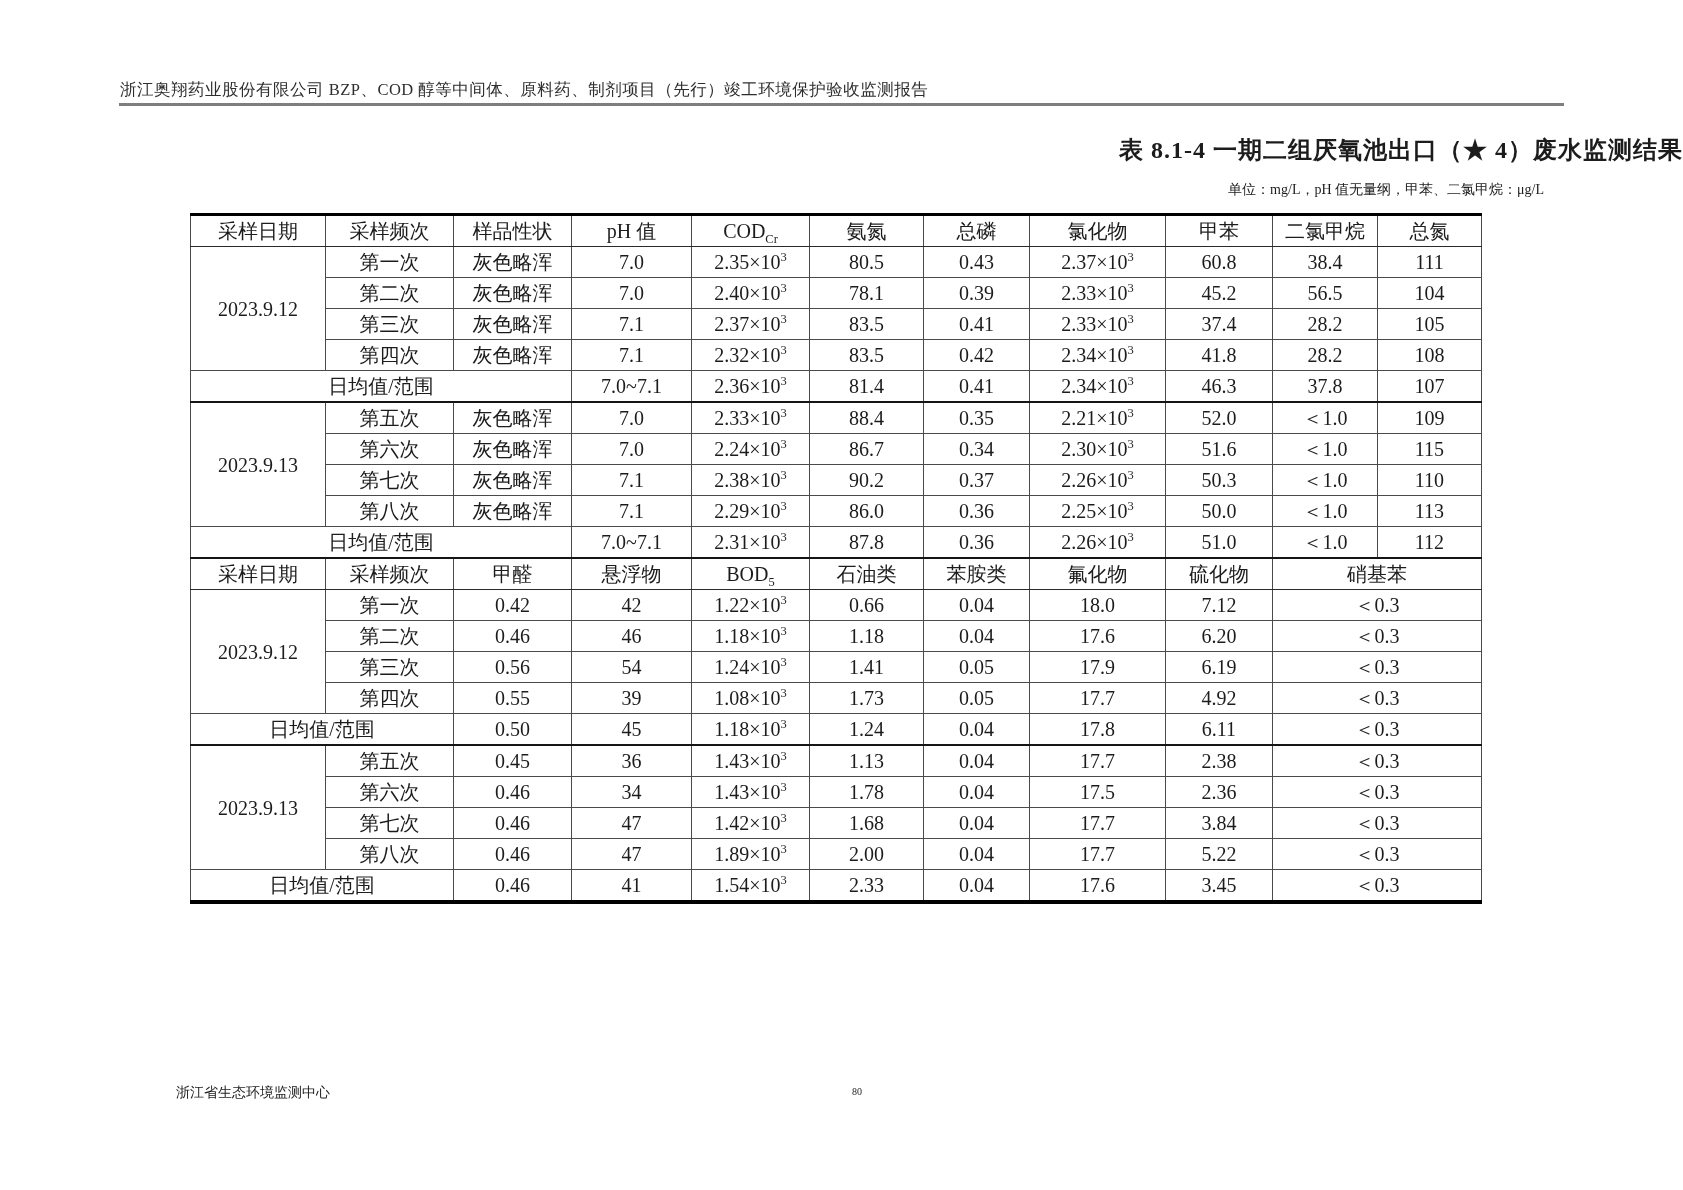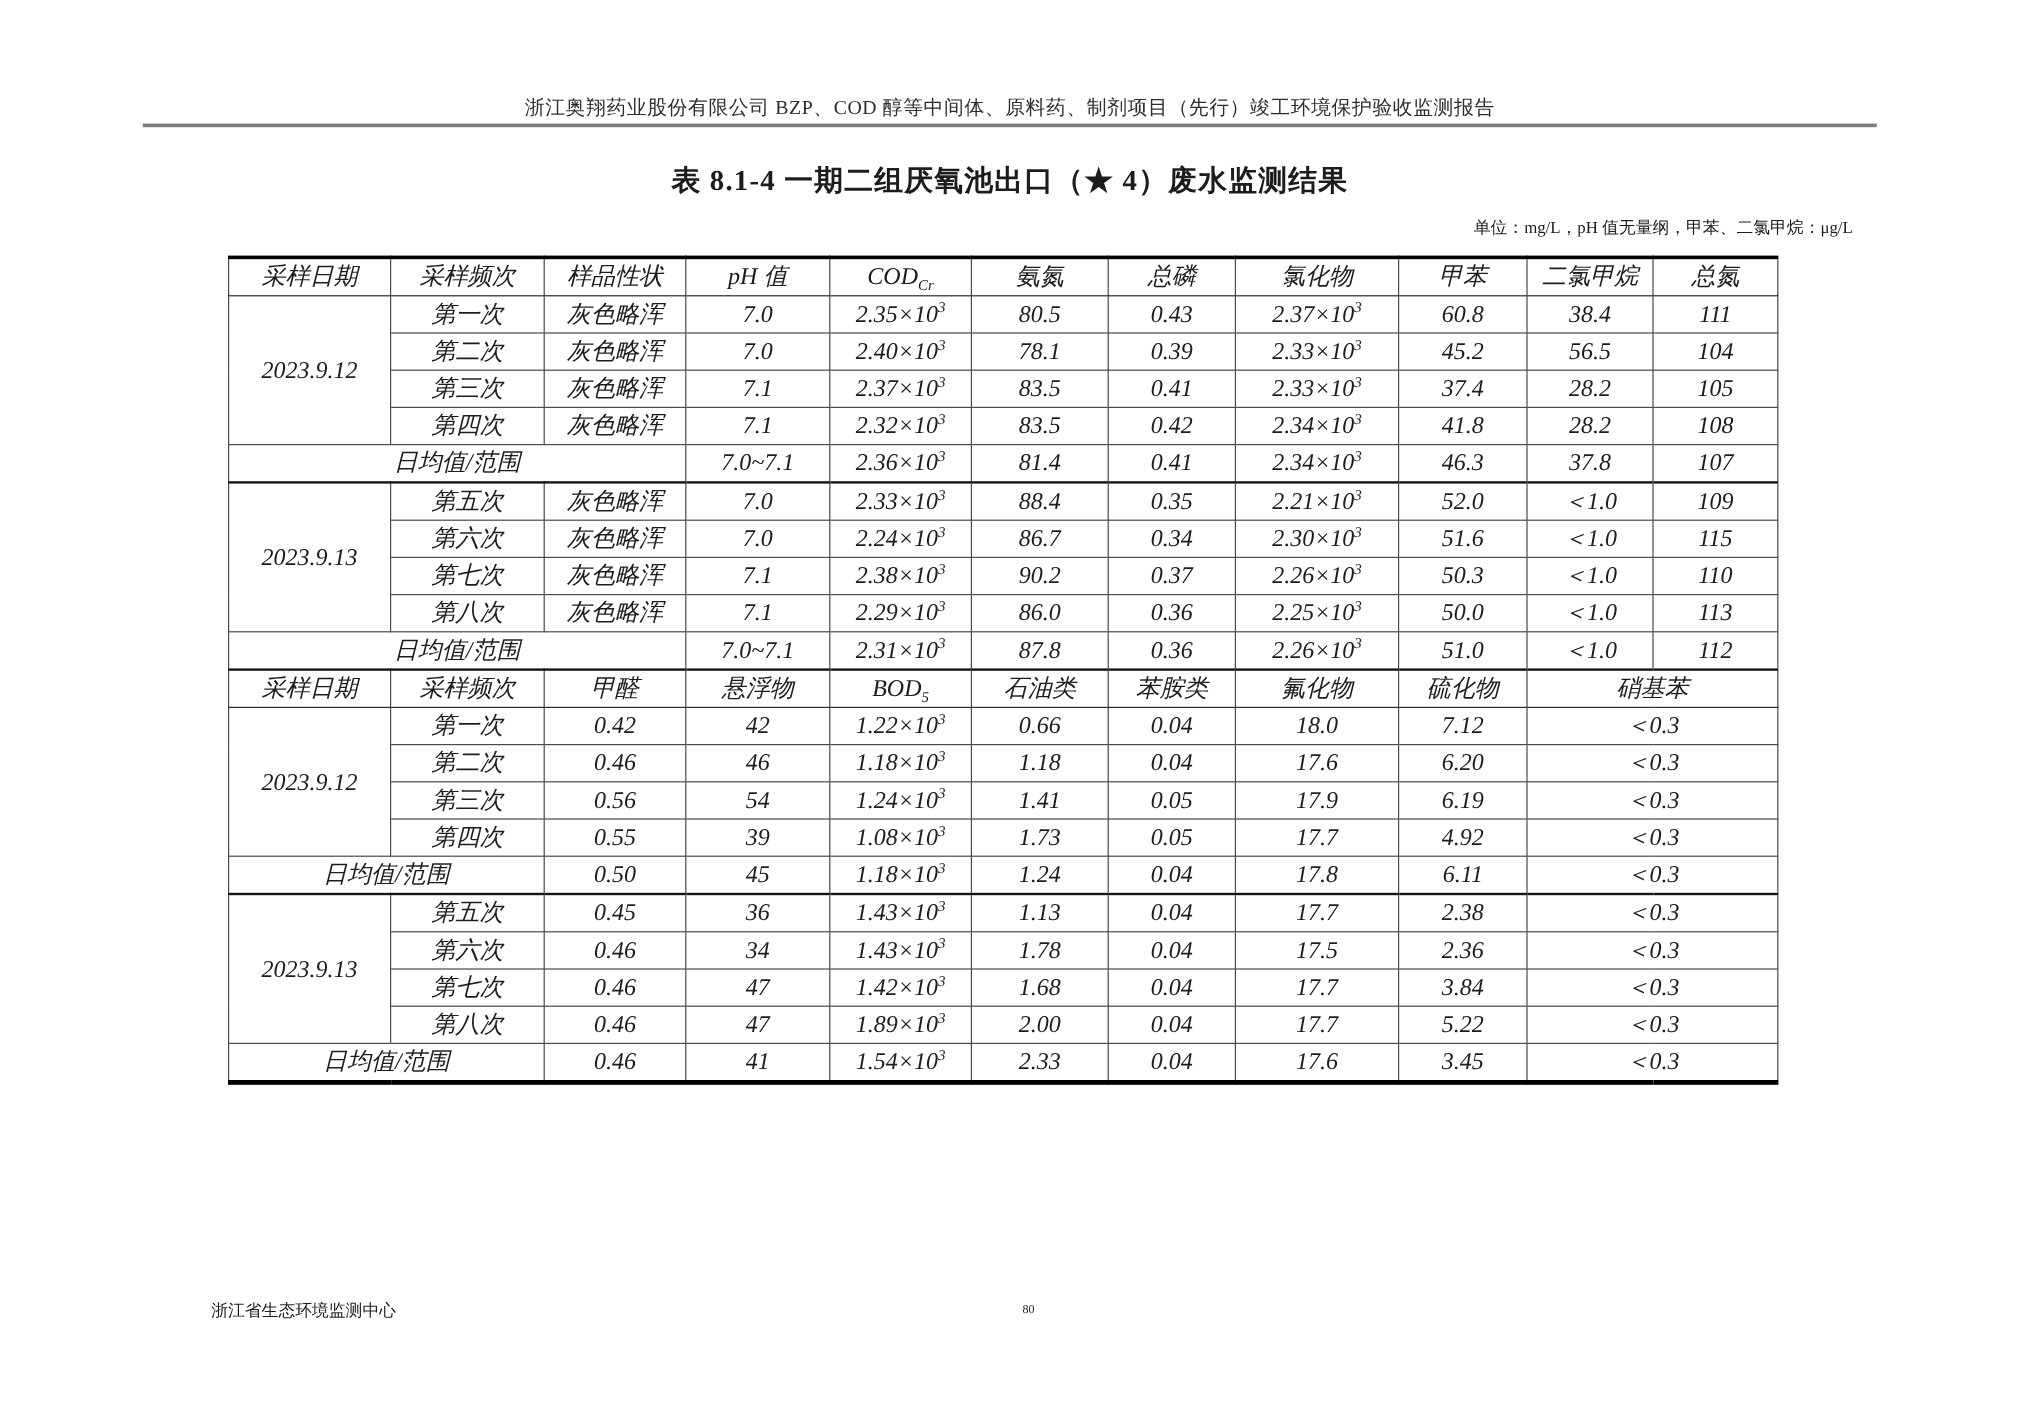--- a/index.html
+++ b/index.html
@@ -3,33 +3,33 @@
 <meta charset="utf-8">
 <style>
   html,body{margin:0;padding:0}
   body{
     width:1683px;height:1190px;position:relative;background:#ffffff;
     font-family:"Liberation Serif","DejaVu Serif",serif;color:#1c1c1c;
     -webkit-font-smoothing:antialiased;
   }
   .running-header{
     position:absolute;top:79px;left:120px;width:1443px;
-    text-align:center;font-size:16.5px;color:#2e2e2e;letter-spacing:.5px;white-space:nowrap;
+    font-size:16.5px;color:#2e2e2e;letter-spacing:.5px;white-space:nowrap;
   }
   .header-rule{position:absolute;top:103px;left:119px;width:1445px;height:3px;background:#7e7e7e}
   .table-title{
-    position:absolute;top:134px;left:0;width:100%;text-align:center;
+    position:absolute;top:134px;left:0;width:100%;text-align:right;
     font-size:24px;font-weight:bold;letter-spacing:1px;
   }
   .unit-note{position:absolute;top:181px;right:139px;font-size:14px;white-space:nowrap}
   .tblwrap{position:absolute;top:213px;left:190px}
   table{
     border-collapse:collapse;table-layout:fixed;width:1291px;
     border-left:1.5px solid #2a2a2a;border-right:1.5px solid #2a2a2a;
-    border-top:3.5px solid #000;border-bottom:4.5px solid #000;font-style:italic;
+    border-top:3.5px solid #000;border-bottom:4.5px solid #000;
   }
   td,th{
     border:1px solid #4a4a4a;height:30px;text-align:center;vertical-align:middle;
     font-size:20px;font-weight:normal;padding:0 2px;line-height:1.1;
     overflow:hidden;white-space:nowrap;
   }
   tr.row-header>*{border-top:2.5px solid #151515;border-bottom:1.6px solid #2a2a2a}
   tr.row-avg>*{border-top:1.8px solid #555;border-bottom:2.5px solid #151515}
   sup,sub{font-size:12.5px;line-height:0}
   sup{vertical-align:super}

